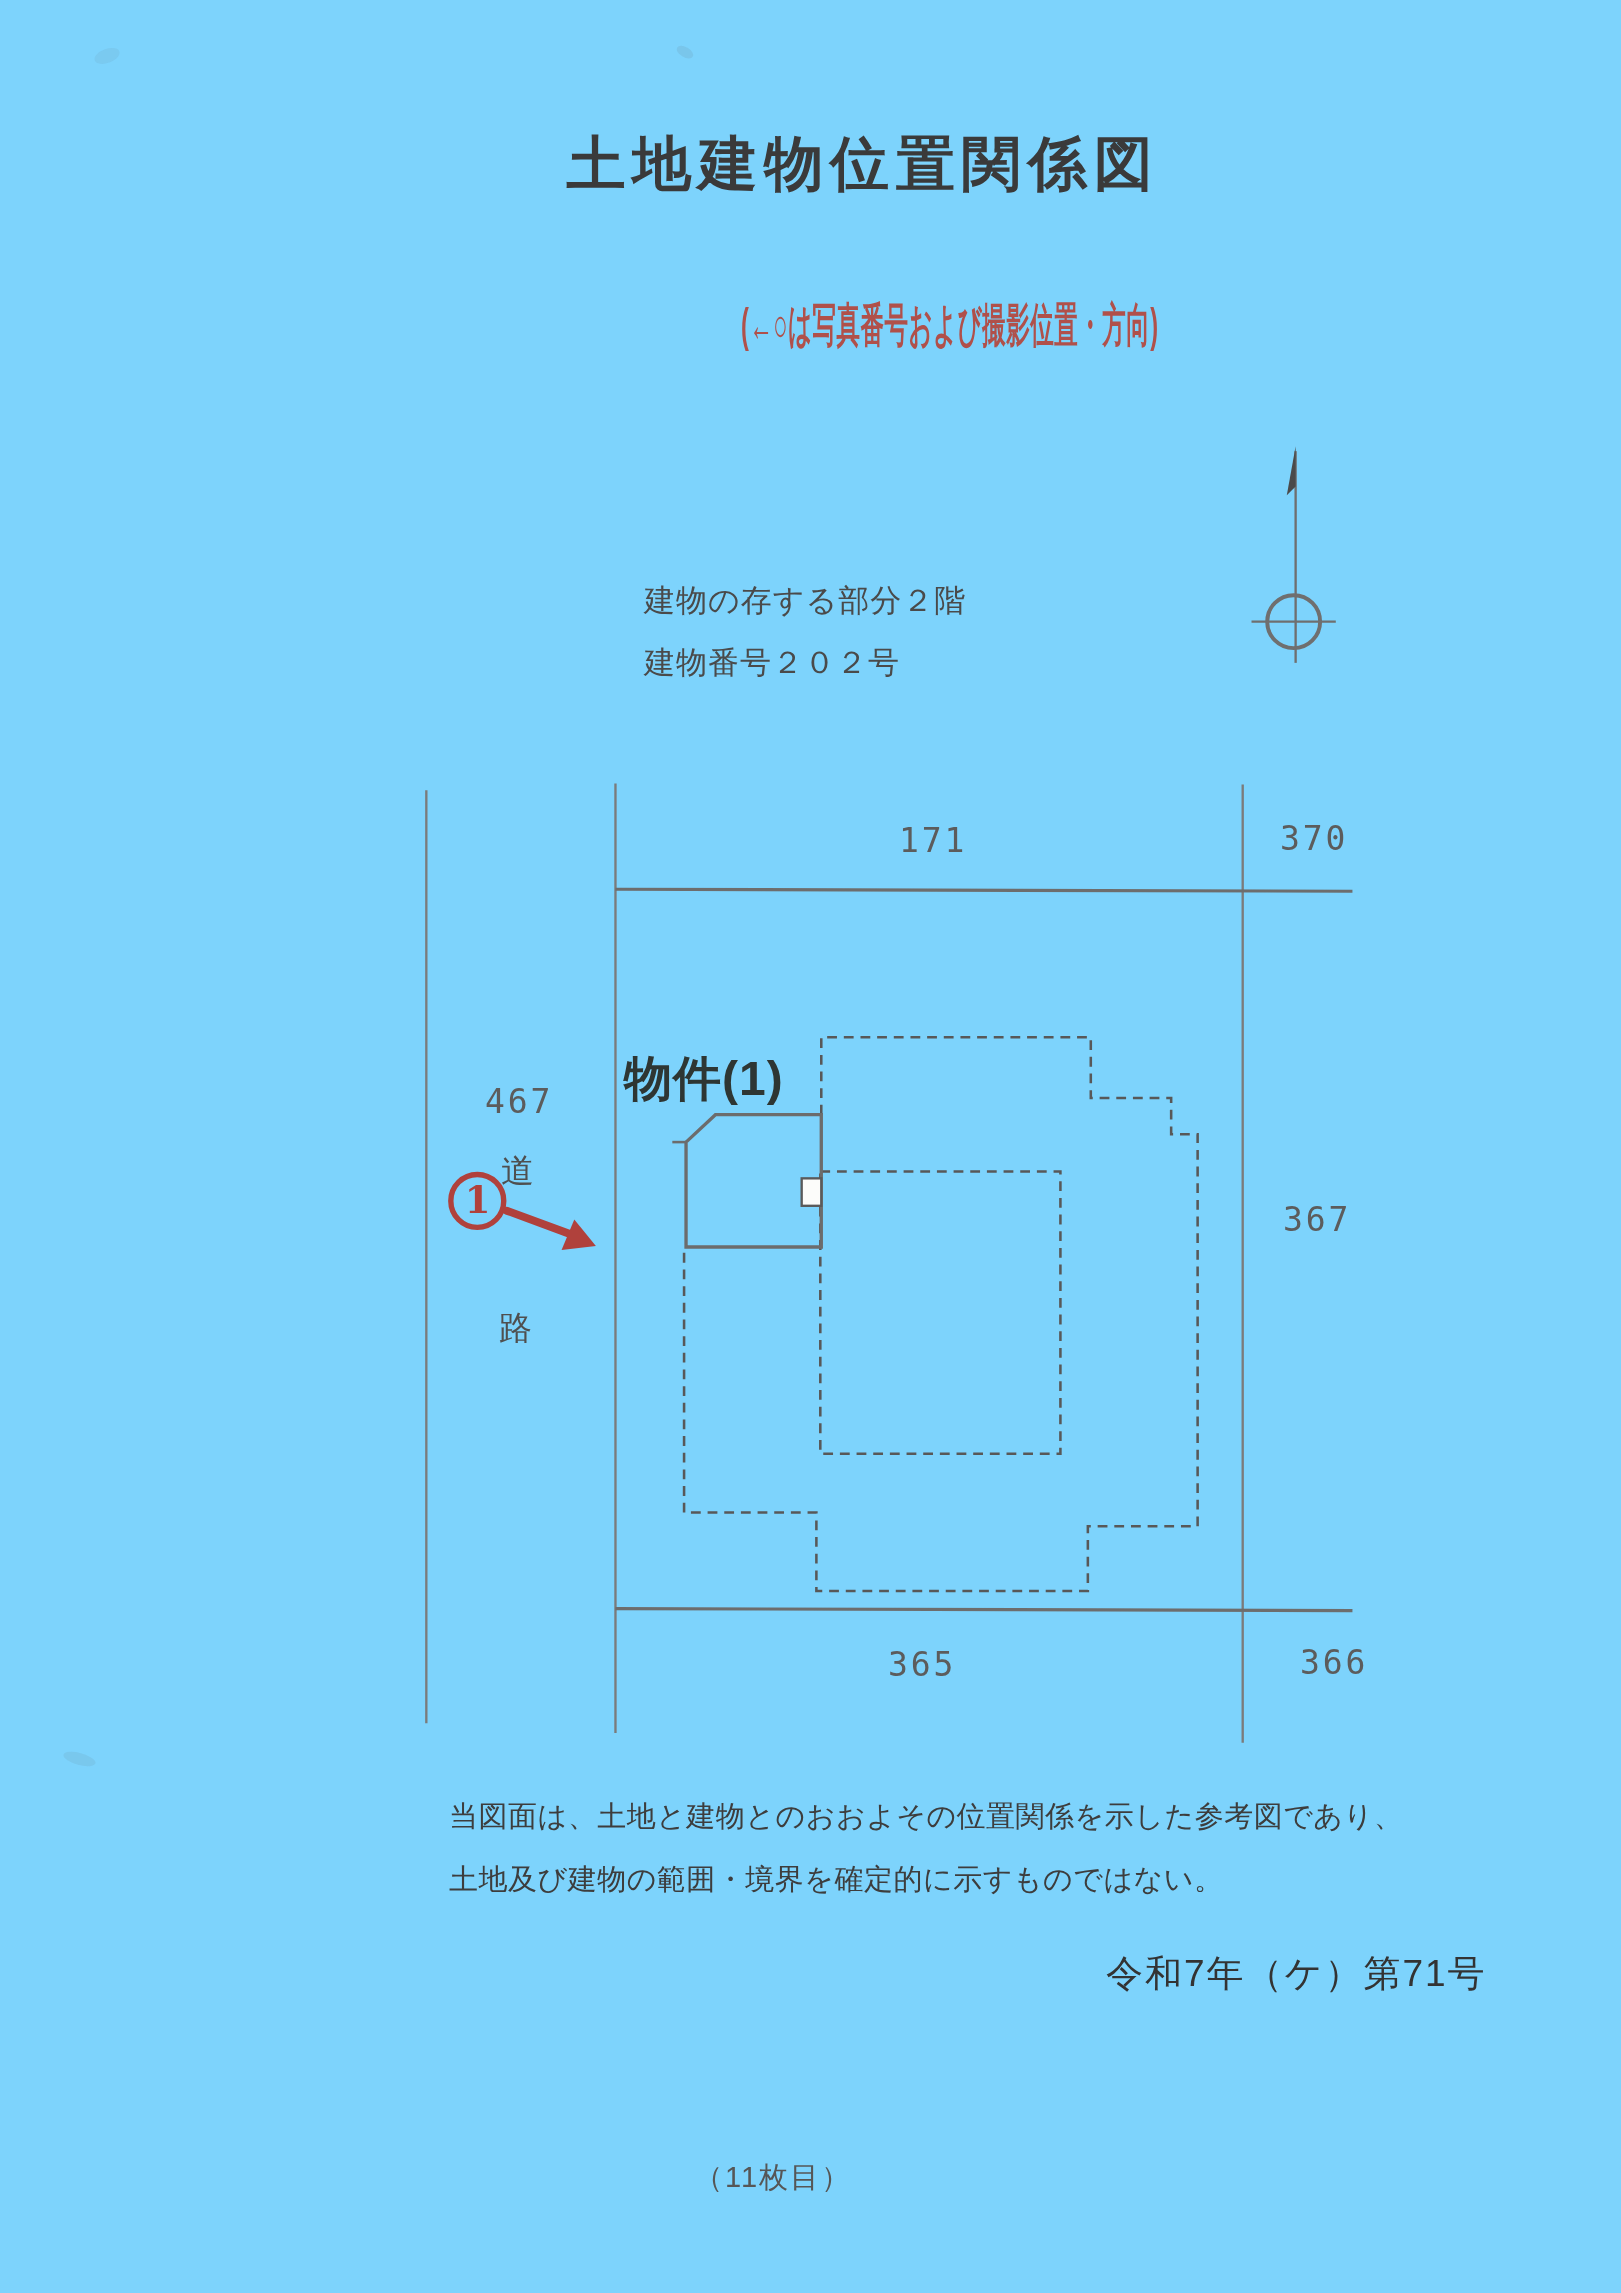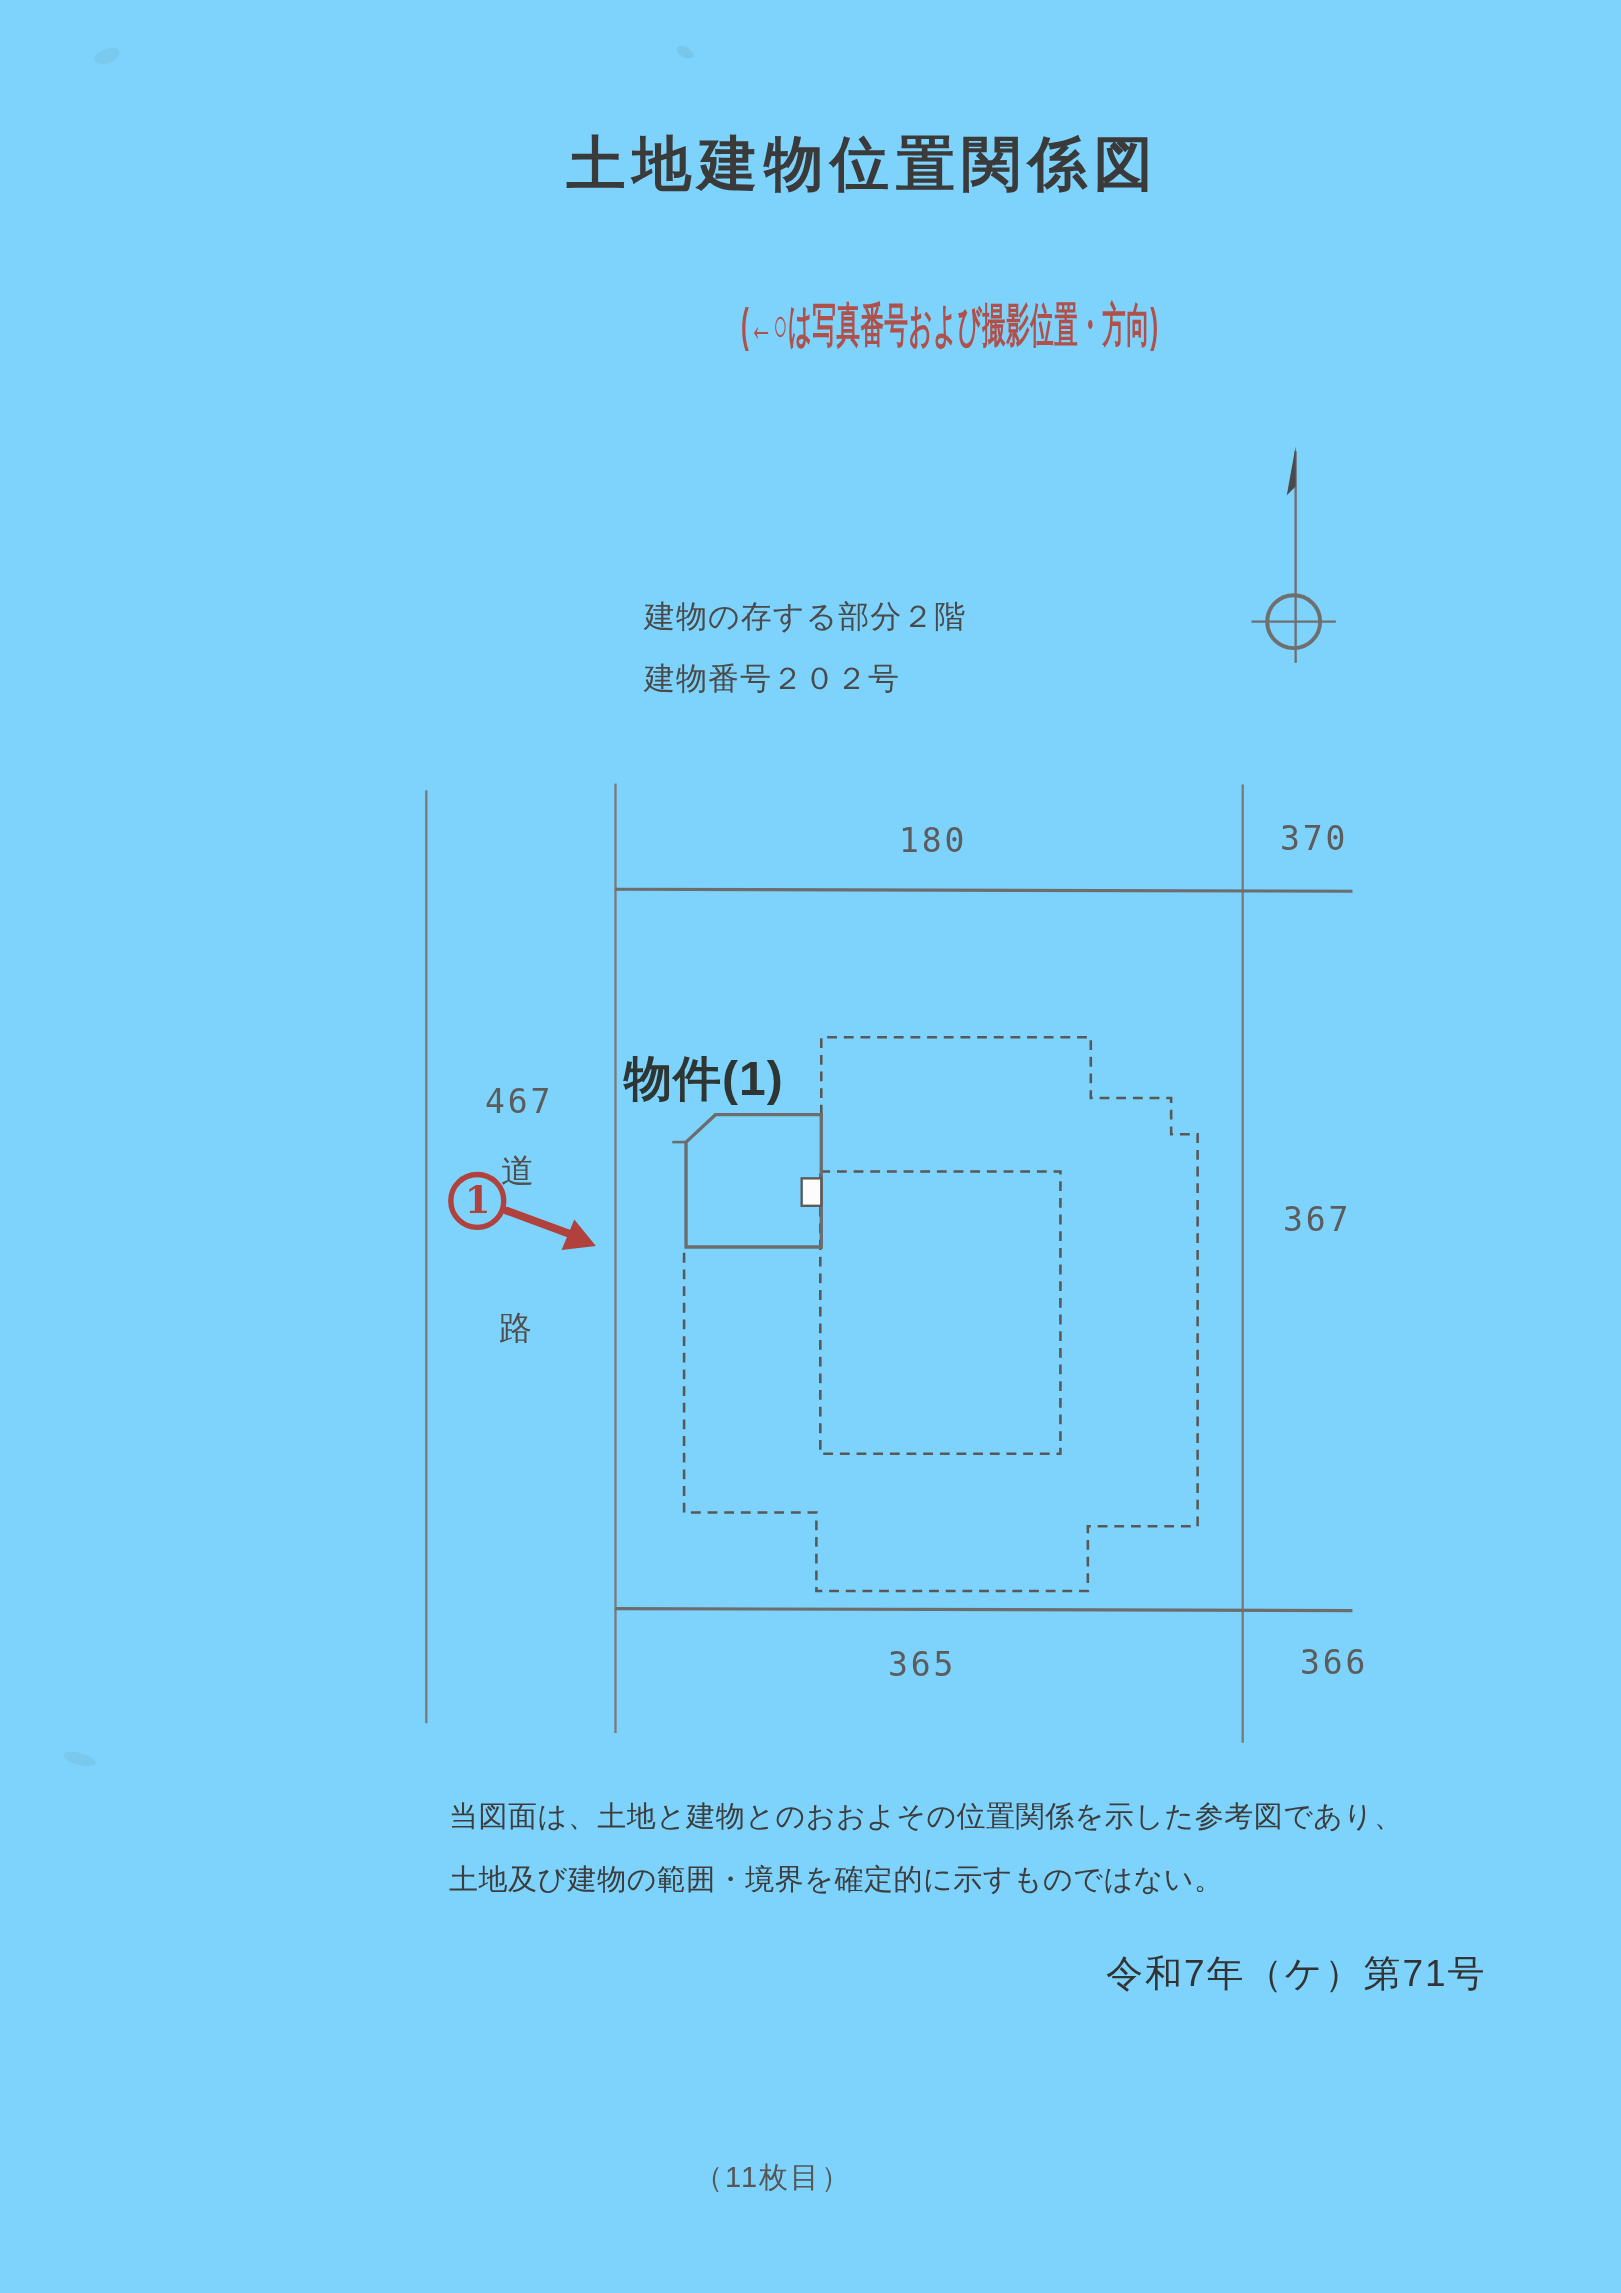--- a/index.html
+++ b/index.html
@@ -14,21 +14,21 @@
   #diagram-svg{position:absolute;left:0;top:0;width:1621px;height:2294px;}
 
   .doc-title{
     left:863px;top:125px;transform:translateX(-50%);
     font-size:59px;font-weight:700;letter-spacing:6.9px;color:#3a3a3a;
   }
   .photo-legend{
     left:741px;top:294px;font-size:47px;font-weight:600;color:#b0504a;
     transform:scaleX(0.5);transform-origin:left top;letter-spacing:1px;
   }
-  .binfo{font-size:31px;color:#4a4a4a;letter-spacing:1px;margin-top:16px;}
+  .binfo{font-size:31px;color:#4a4a4a;letter-spacing:1px;}
   .binfo.l1{left:644px;top:580px;}
   .binfo.l2{left:644px;top:642px;}
 
   .parcel{
     font-family:"DejaVu Sans Mono", monospace;
     font-size:33px;color:#5c5c5c;letter-spacing:2.9px;
   }
   .p369{left:899px;top:821px;}
   .p370{left:1280px;top:819px;}
   .p467{left:485px;top:1082px;}
@@ -98,21 +98,21 @@
     </g>
   </svg>
 
   <div class="abs doc-title">土地建物位置関係図</div>
 
   <div class="abs photo-legend">(←○は写真番号および撮影位置・方向)</div>
 
   <div class="abs binfo l1">建物の存する部分２階</div>
   <div class="abs binfo l2">建物番号２０２号</div>
 
-  <div class="abs parcel p369">180</div>
+  <div class="abs parcel p369">171</div>
   <div class="abs parcel p370">370</div>
   <div class="abs parcel p467">467</div>
   <div class="abs parcel p367">367</div>
   <div class="abs parcel p365">365</div>
   <div class="abs parcel p366">366</div>
 
   <div class="abs roadchar road-top">道</div>
   <div class="abs roadchar road-bottom">路</div>
 
   <div class="abs property-label">物件(1)</div>

